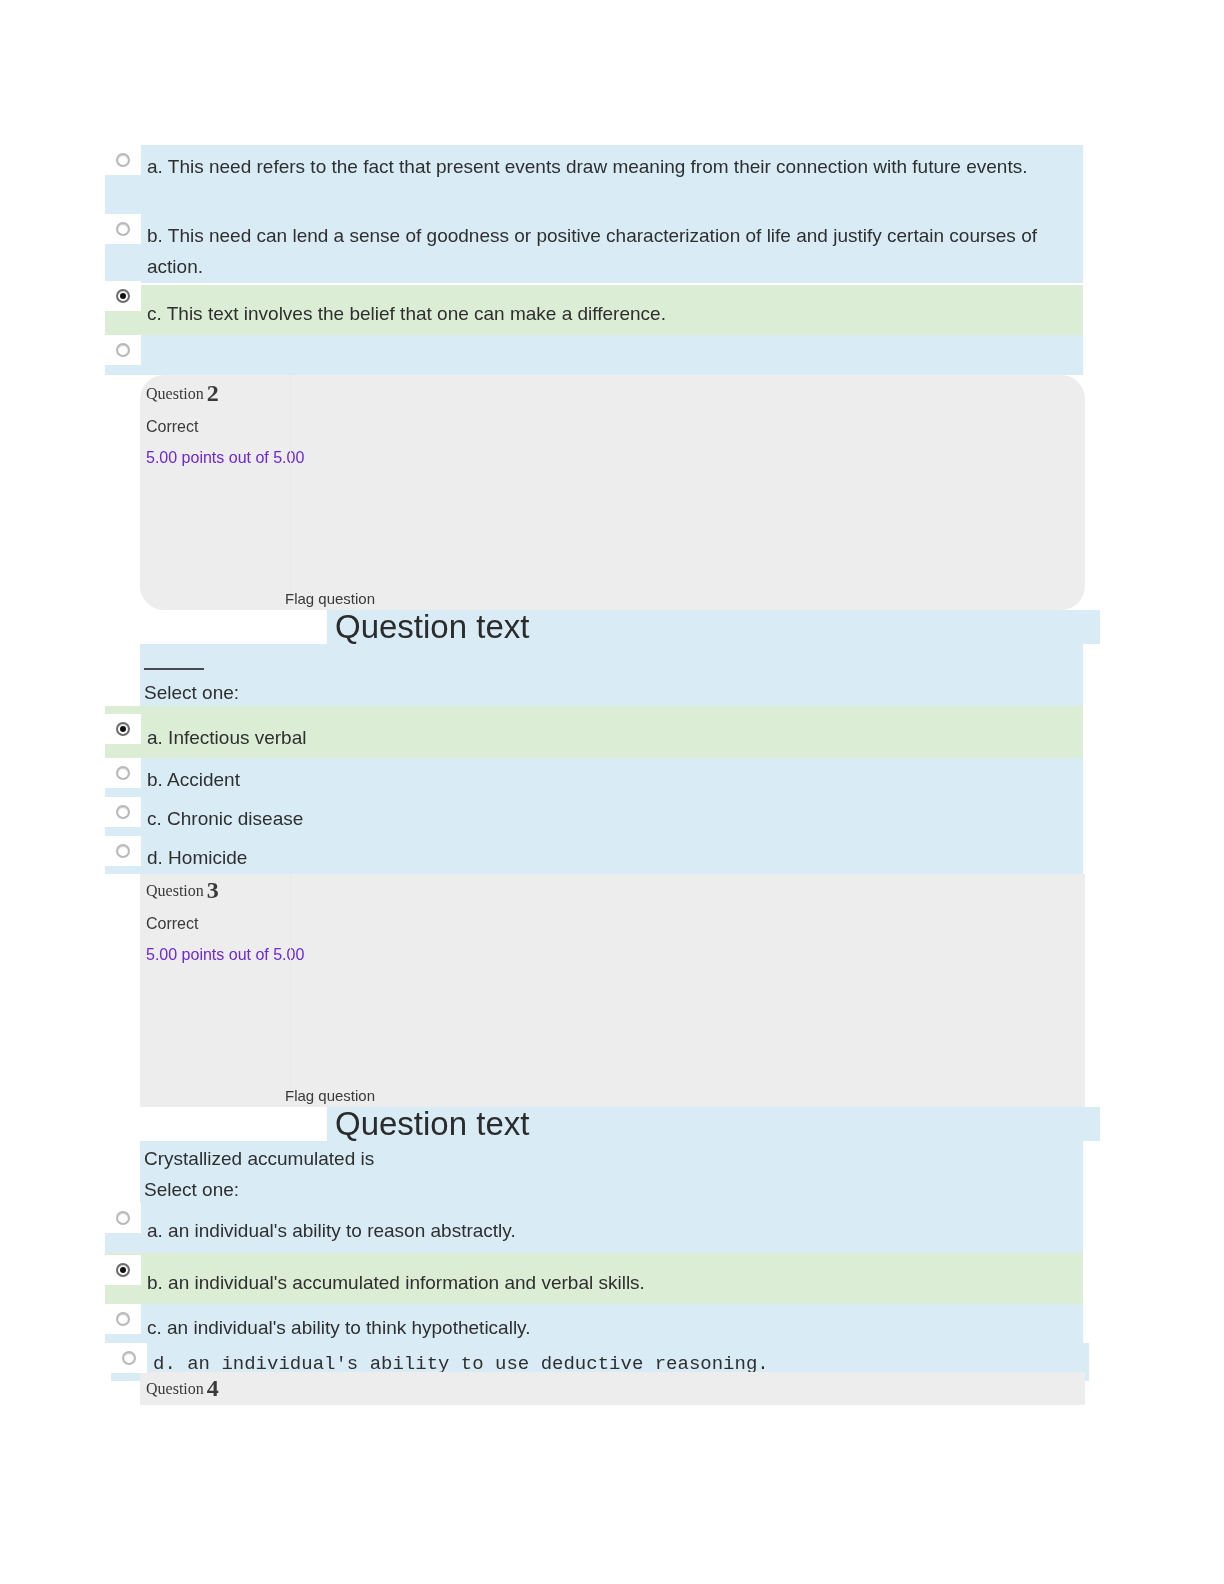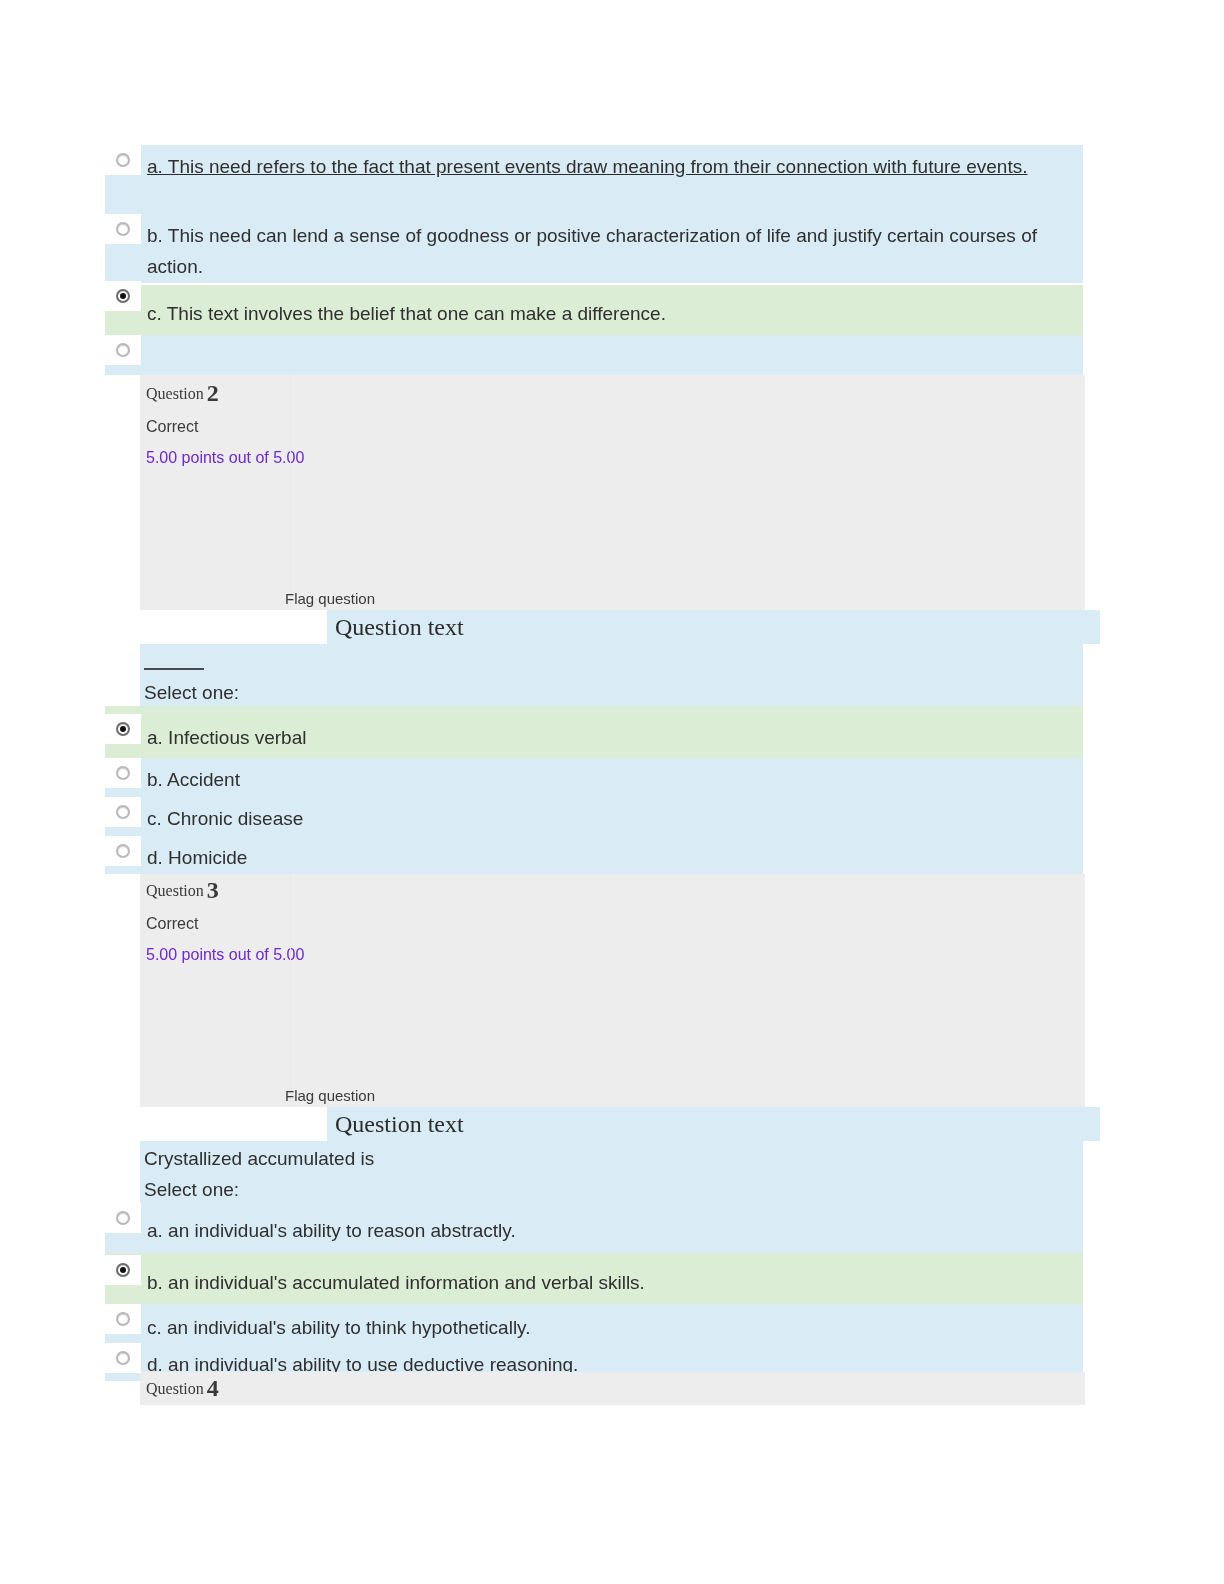--- a/index.html
+++ b/index.html
@@ -134,40 +134,40 @@
     position: absolute;
     font-size: 15px;
     line-height: 18px;
     color: #3a3a3a;
   }
 
   
   .qt-header {
     position: absolute;
     background: #d9ecf5;
-    font-family: Liberation Serif, serif;
-    font-size: 24px;
+    font-family: Liberation Sans, sans-serif;
+    font-size: 33px;
     line-height: 34px;
     color: #2b2b2b;
   }
   .qt-header .label { padding-left: 8px; }
   .qt-white-gap {
     position: absolute;
     background: #ffffff;
     z-index: 2;
   }
 </style>
 </head>
 <body>
 
 <div class="page">
 
   <div>
 
-    <div class="opt-row blue" style="position:absolute; left:105px; top:145px; width:978px; height:69px;text-decoration:underline;">
+    <div class="opt-row blue" style="position:absolute; left:105px; top:145px; width:978px; height:69px;">
       <div class="radio-cell">
         <span class="radio"></span>
       </div>
       <div class="opt-text" style="width:920px; padding-top:6px;">a. This need refers to the fact that present events draw meaning from their connection with future events.</div>
     </div>
 
     <div class="opt-row blue" style="position:absolute; left:105px; top:214px; width:978px; height:69px;">
       <div class="radio-cell">
         <span class="radio"></span>
       </div>
@@ -181,21 +181,21 @@
       <div class="opt-text" style="padding-top:13px;">c. This text involves the belief that one can make a difference.</div>
     </div>
 
     <div class="opt-row blue" style="position:absolute; left:105px; top:335px; width:978px; height:40px;">
       <div class="radio-cell" style="top:0px;">
         <span class="radio"></span>
       </div>
     </div>
   </div>
 
-  <div class="qinfo" style="left:140px; top:375px; width:945px; height:235px;">
+  <div class="qinfo" style="left:140px; top:375px; width:945px; height:235px;border-radius:24px;">
     <div class="inner-divider"></div>
     <div class="qnum" style="padding-top:8px;">
       <span>Question</span><span class="num">2</span>
     </div>
     <div class="qstate" style="padding-top:13px;">Correct</div>
     <div class="qpoints" style="padding-top:11px;">5.00 points out of 5.00</div>
     <div class="flagq" style="left:145px; top:215px;">Flag question</div>
   </div>
 
   <div class="qt-header" style="left:105px; top:610px; width:995px; height:34px;">
@@ -275,21 +275,21 @@
       <div class="opt-text" style="padding-top:14px;">b. an individual's accumulated information and verbal skills.</div>
     </div>
 
     <div class="opt-row blue" style="position:absolute; left:105px; top:1304px; width:978px; height:39px;">
       <div class="radio-cell" style="top:0px;">
         <span class="radio"></span>
       </div>
       <div class="opt-text" style="padding-top:8px;">c. an individual's ability to think hypothetically.</div>
     </div>
 
-    <div class="opt-row blue" style="position:absolute; left:105px; top:1343px; width:978px; height:38px;">
+    <div class="opt-row blue" style="position:absolute; left:111px; top:1343px; width:978px; height:38px;font-family:Liberation Mono, monospace;">
       <div class="radio-cell" style="top:0px;">
         <span class="radio"></span>
       </div>
       <div class="opt-text" style="padding-top:6px;">d. an individual's ability to use deductive reasoning.</div>
     </div>
   </div>
 
   <div class="qinfo" style="left:140px; top:1372px; width:945px; height:33px;">
     <div class="qnum" style="padding-top:6px;">
       <span>Question</span><span class="num">4</span>

